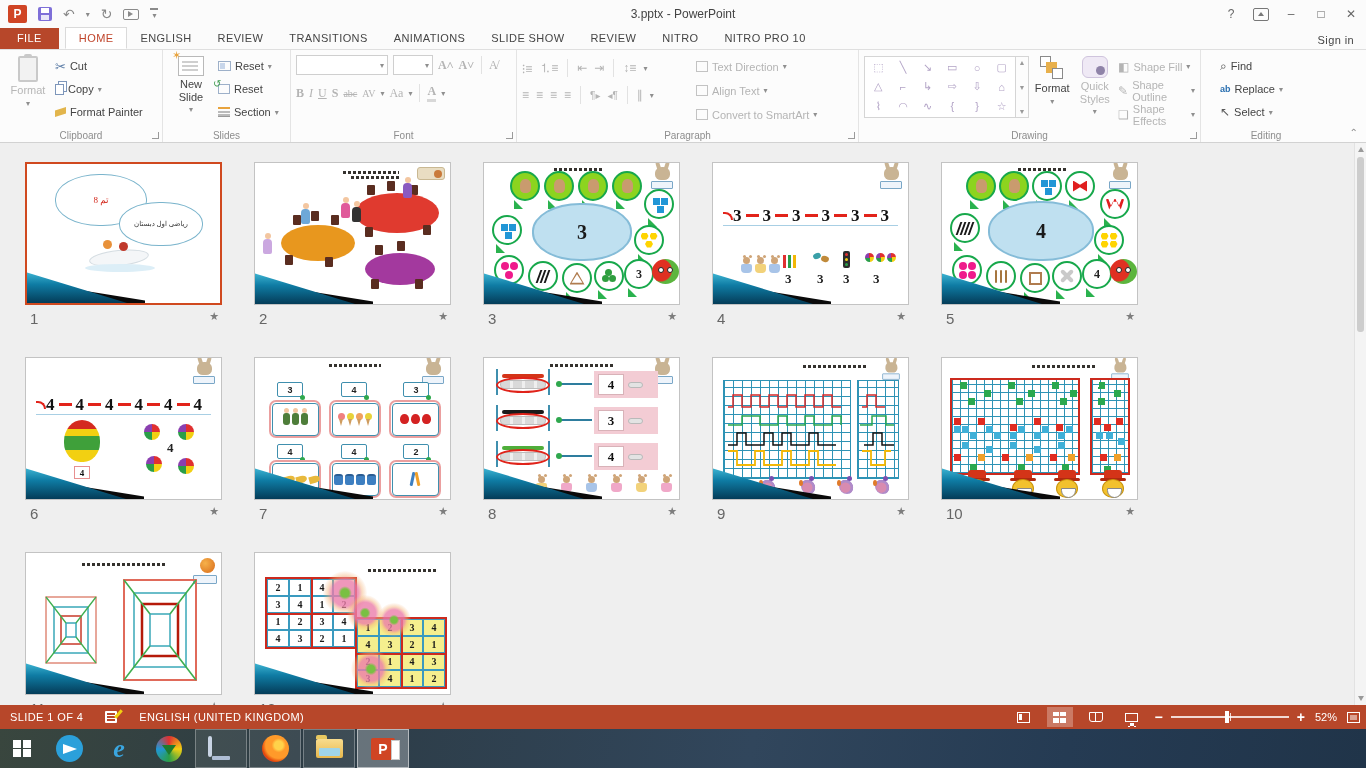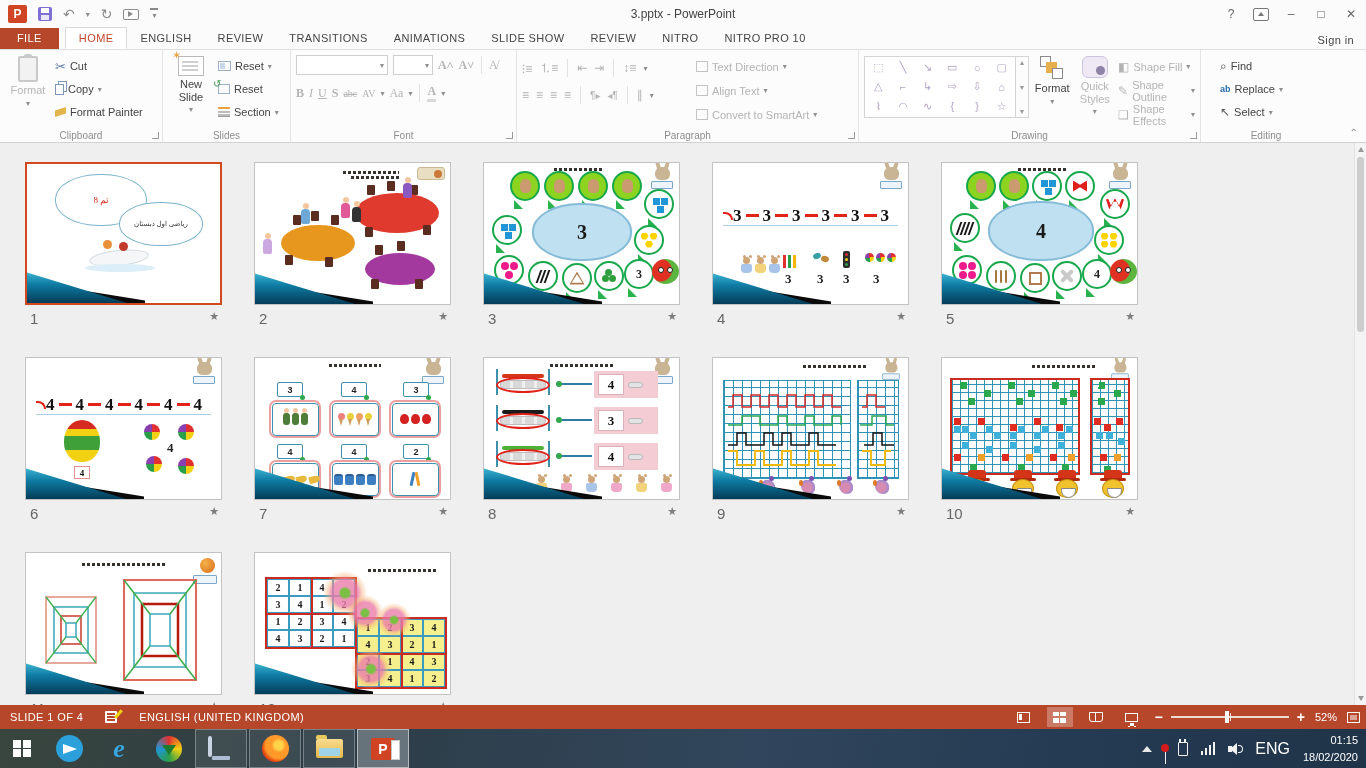--- a/index.html
+++ b/index.html
@@ -1216,33 +1216,14 @@
       </div>
     <div class="tbi open">
         <span class="ffx"></span>
       </div>
     <div class="tbi open">
         <span class="fold"></span>
       </div>
     <div class="tbi open act">
         <span class="pptt">P</span>
       </div>
-    <div class="tray2">
-      <span class="upch"></span>
-      <span class="flagw"><span class="flagi"></span></span>
-      <span class="batt"></span>
-      <span class="sigw">
-          <i style="height:4px"></i>
-          <i style="height:7px"></i>
-          <i style="height:10px"></i>
-          <i style="height:13px"></i>
-        </span>
-      <span class="spkw">
-          <span class="spkarc"></span>
-        </span>
-      <span>ENG</span>
-      <div class="clockw">
-        <div>01:15</div>
-        <div>18/02/2020</div>
-      </div>
-    </div>
   </div>
 </div>
 
 </body></html>

